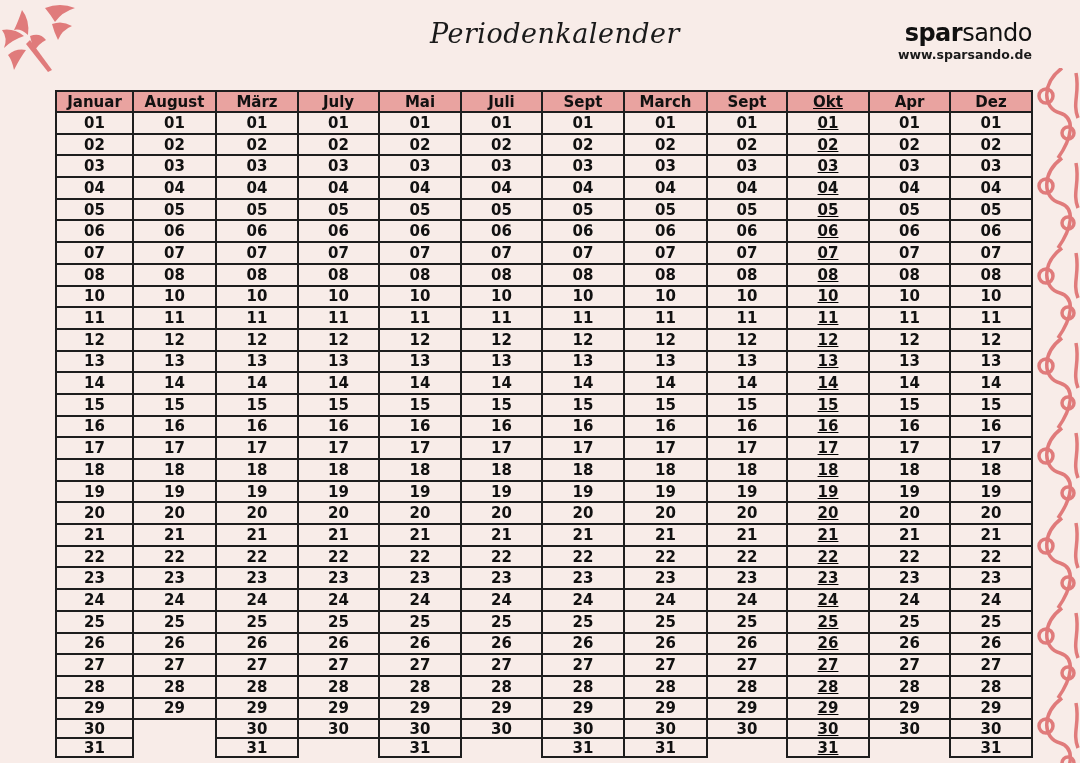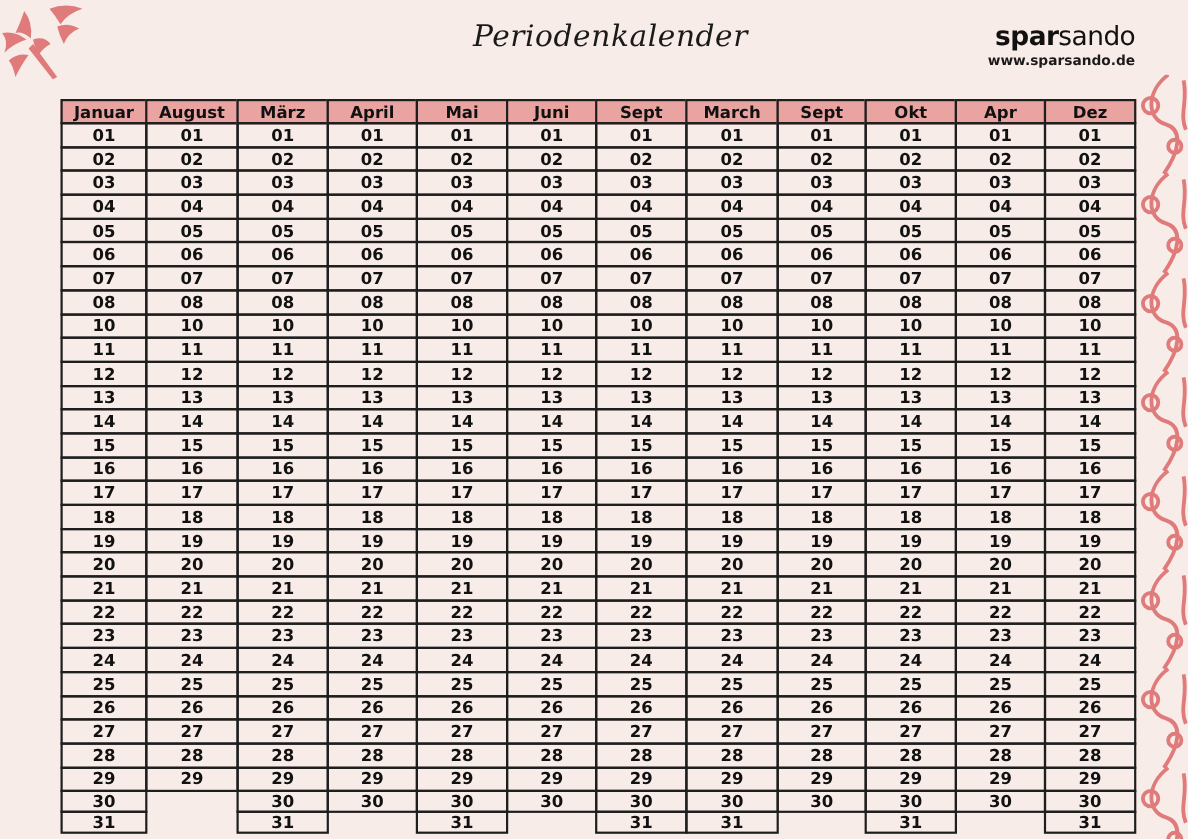--- a/index.html
+++ b/index.html
@@ -143,21 +143,21 @@
       <div class="cell" style="width: 84px; height: 23.7px;">24</div>
       <div class="cell" style="width: 84px; height: 23.7px;">25</div>
       <div class="cell" style="width: 84px; height: 23.7px;">26</div>
       <div class="cell" style="width: 84px; height: 23.7px;">27</div>
       <div class="cell" style="width: 84px; height: 23.7px;">28</div>
       <div class="cell" style="width: 84px; height: 23.7px;">29</div>
       <div class="cell" style="width: 84px; height: 21px;">30</div>
       <div class="cell" style="width: 84px; height: 21px;">31</div>
     </div>
     <div class="col" style="left: 297px; width: 83px;">
-      <div class="cell head" style="height: 23px; width: 83px;">April</div>
+      <div class="cell head" style="height: 23px; width: 83px;">July</div>
       <div class="cell" style="width: 83px; height: 23.7px;">01</div>
       <div class="cell" style="width: 83px; height: 23.7px;">02</div>
       <div class="cell" style="width: 83px; height: 23.7px;">03</div>
       <div class="cell" style="width: 83px; height: 23.7px;">04</div>
       <div class="cell" style="width: 83px; height: 23.7px;">05</div>
       <div class="cell" style="width: 83px; height: 23.7px;">06</div>
       <div class="cell" style="width: 83px; height: 23.7px;">07</div>
       <div class="cell" style="width: 83px; height: 23.7px;">08</div>
       <div class="cell" style="width: 83px; height: 23.7px;">10</div>
       <div class="cell" style="width: 83px; height: 23.7px;">11</div>
@@ -208,21 +208,21 @@
       <div class="cell" style="width: 84px; height: 23.7px;">24</div>
       <div class="cell" style="width: 84px; height: 23.7px;">25</div>
       <div class="cell" style="width: 84px; height: 23.7px;">26</div>
       <div class="cell" style="width: 84px; height: 23.7px;">27</div>
       <div class="cell" style="width: 84px; height: 23.7px;">28</div>
       <div class="cell" style="width: 84px; height: 23.7px;">29</div>
       <div class="cell" style="width: 84px; height: 21px;">30</div>
       <div class="cell" style="width: 84px; height: 21px;">31</div>
     </div>
     <div class="col" style="left: 460px; width: 83px;">
-      <div class="cell head" style="height: 23px; width: 83px;">Juni</div>
+      <div class="cell head" style="height: 23px; width: 83px;">Juli</div>
       <div class="cell" style="width: 83px; height: 23.7px;">01</div>
       <div class="cell" style="width: 83px; height: 23.7px;">02</div>
       <div class="cell" style="width: 83px; height: 23.7px;">03</div>
       <div class="cell" style="width: 83px; height: 23.7px;">04</div>
       <div class="cell" style="width: 83px; height: 23.7px;">05</div>
       <div class="cell" style="width: 83px; height: 23.7px;">06</div>
       <div class="cell" style="width: 83px; height: 23.7px;">07</div>
       <div class="cell" style="width: 83px; height: 23.7px;">08</div>
       <div class="cell" style="width: 83px; height: 23.7px;">10</div>
       <div class="cell" style="width: 83px; height: 23.7px;">11</div>
@@ -337,21 +337,21 @@
       <div class="cell" style="width: 82px; height: 23.7px;">22</div>
       <div class="cell" style="width: 82px; height: 23.7px;">23</div>
       <div class="cell" style="width: 82px; height: 23.7px;">24</div>
       <div class="cell" style="width: 82px; height: 23.7px;">25</div>
       <div class="cell" style="width: 82px; height: 23.7px;">26</div>
       <div class="cell" style="width: 82px; height: 23.7px;">27</div>
       <div class="cell" style="width: 82px; height: 23.7px;">28</div>
       <div class="cell" style="width: 82px; height: 23.7px;">29</div>
       <div class="cell" style="width: 82px; height: 21px;">30</div>
     </div>
-    <div class="col" style="left: 786px; width: 84px;">
+    <div class="col" style="left: 786px; width: 84px; text-decoration: underline;">
       <div class="cell head" style="height: 23px; width: 84px;">Okt</div>
       <div class="cell" style="width: 84px; height: 23.7px;">01</div>
       <div class="cell" style="width: 84px; height: 23.7px;">02</div>
       <div class="cell" style="width: 84px; height: 23.7px;">03</div>
       <div class="cell" style="width: 84px; height: 23.7px;">04</div>
       <div class="cell" style="width: 84px; height: 23.7px;">05</div>
       <div class="cell" style="width: 84px; height: 23.7px;">06</div>
       <div class="cell" style="width: 84px; height: 23.7px;">07</div>
       <div class="cell" style="width: 84px; height: 23.7px;">08</div>
       <div class="cell" style="width: 84px; height: 23.7px;">10</div>

